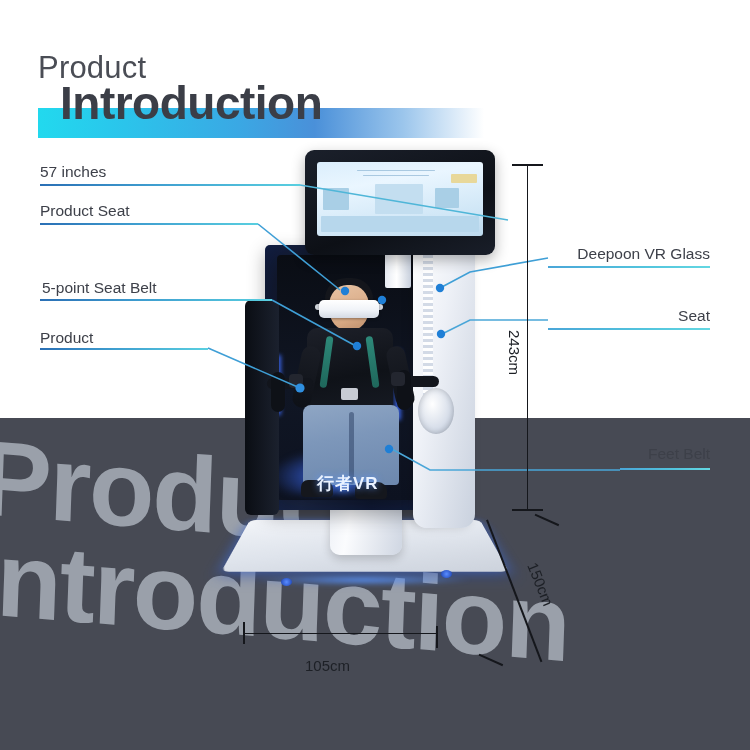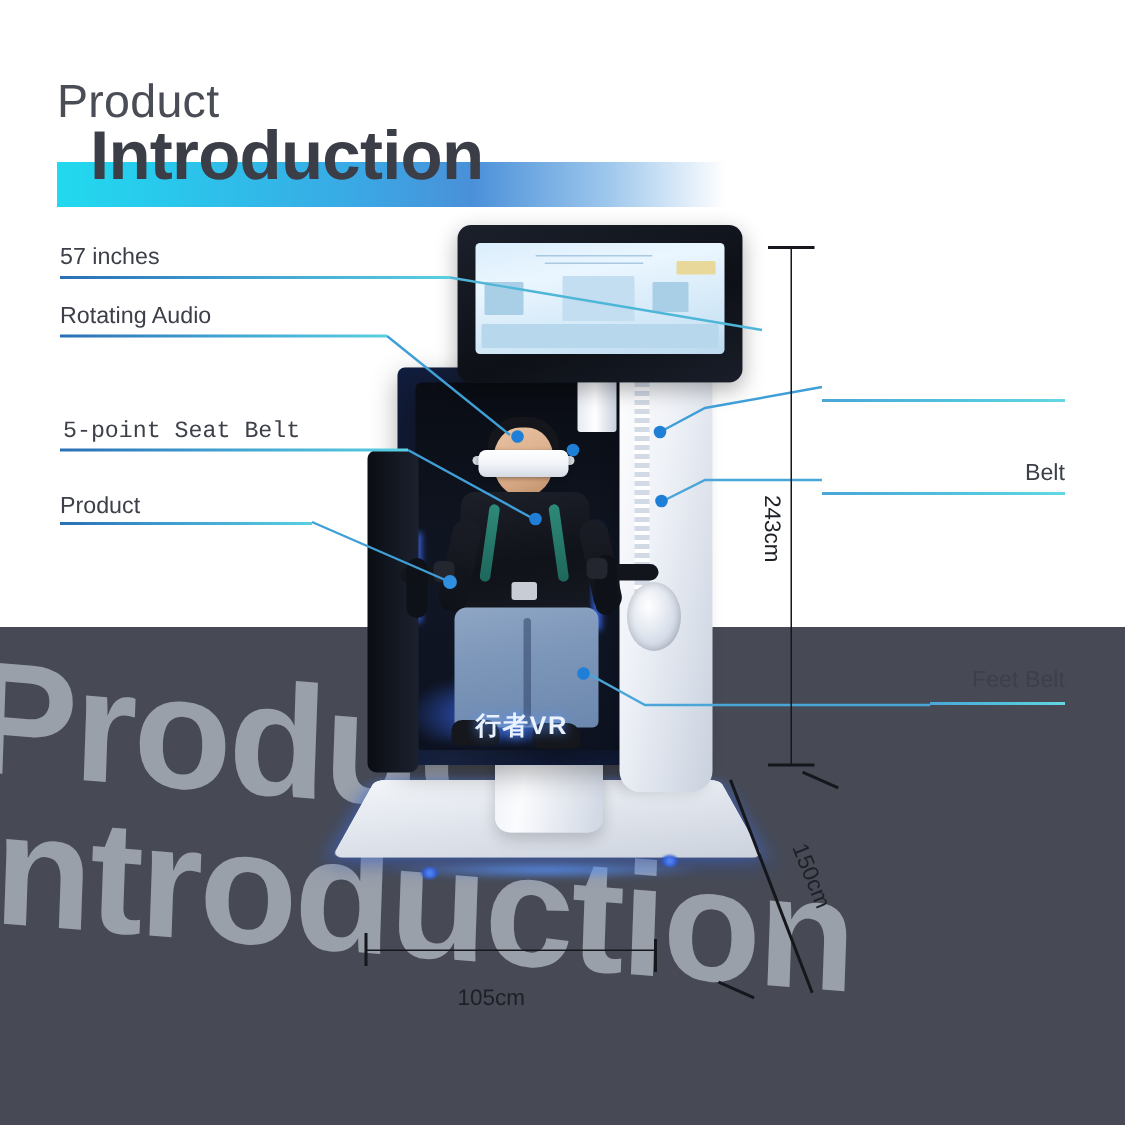--- a/index.html
+++ b/index.html
@@ -216,32 +216,33 @@
     <circle cx="300" cy="388" r="4.6" fill="#2f8fe0"></circle>
     <circle cx="382" cy="300" r="4.2" fill="#1f7fd6"></circle>
     <circle cx="440" cy="288" r="4.2" fill="#1f7fd6"></circle>
     <circle cx="441" cy="334" r="4.2" fill="#1f7fd6"></circle>
     <circle cx="389" cy="449" r="4.2" fill="#1f7fd6"></circle>
   </svg>
 
   <div class="cl" style="left:40px;top:164px;">57 inches</div>
   <div class="ul l" style="left:40px;top:184px;width:260px;"></div>
 
-  <div class="cl" style="left:40px;top:203px;">Rotating Audio</div>
+  <div class="cl" style="left:40px;top:203px;">Product Seat</div>
   <div class="ul l" style="left:40px;top:223px;width:218px;"></div>
 
-  <div class="cl" style="left:42px;top:280px;font-family:Liberation Mono, monospace;">5-point Seat Belt</div>
+  <div class="cl" style="left:42px;top:280px;">5-point Seat Belt</div>
   <div class="ul l" style="left:40px;top:299px;width:232px;"></div>
 
   <div class="cl" style="left:40px;top:330px;">Product</div>
   <div class="ul l" style="left:40px;top:348px;width:168px;"></div>
 
+  <div class="cl right" style="left:410px;top:246px;width:300px;">Deepoon VR Glass</div>
   <div class="ul r" style="left:548px;top:266px;width:162px;"></div>
 
-  <div class="cl right" style="left:450px;top:308px;width:260px;">Belt</div>
+  <div class="cl right" style="left:450px;top:308px;width:260px;">Seat</div>
   <div class="ul r" style="left:548px;top:328px;width:162px;"></div>
 
   <div class="cl right" style="left:450px;top:446px;width:260px;">Feet Belt</div>
   <div class="ul r" style="left:620px;top:468px;width:90px;"></div>
 
   <div class="dim-line" style="left:527px;top:165px;width:1.4px;height:345px;"></div>
   <div class="dim-cap" style="left:512px;top:164px;width:31px;height:1.6px;"></div>
   <div class="dim-cap" style="left:512px;top:509px;width:31px;height:1.6px;"></div>
   <div class="dim-txt" style="left:523px;top:330px;transform:rotate(90deg);transform-origin:0 0;">243cm</div>
 

